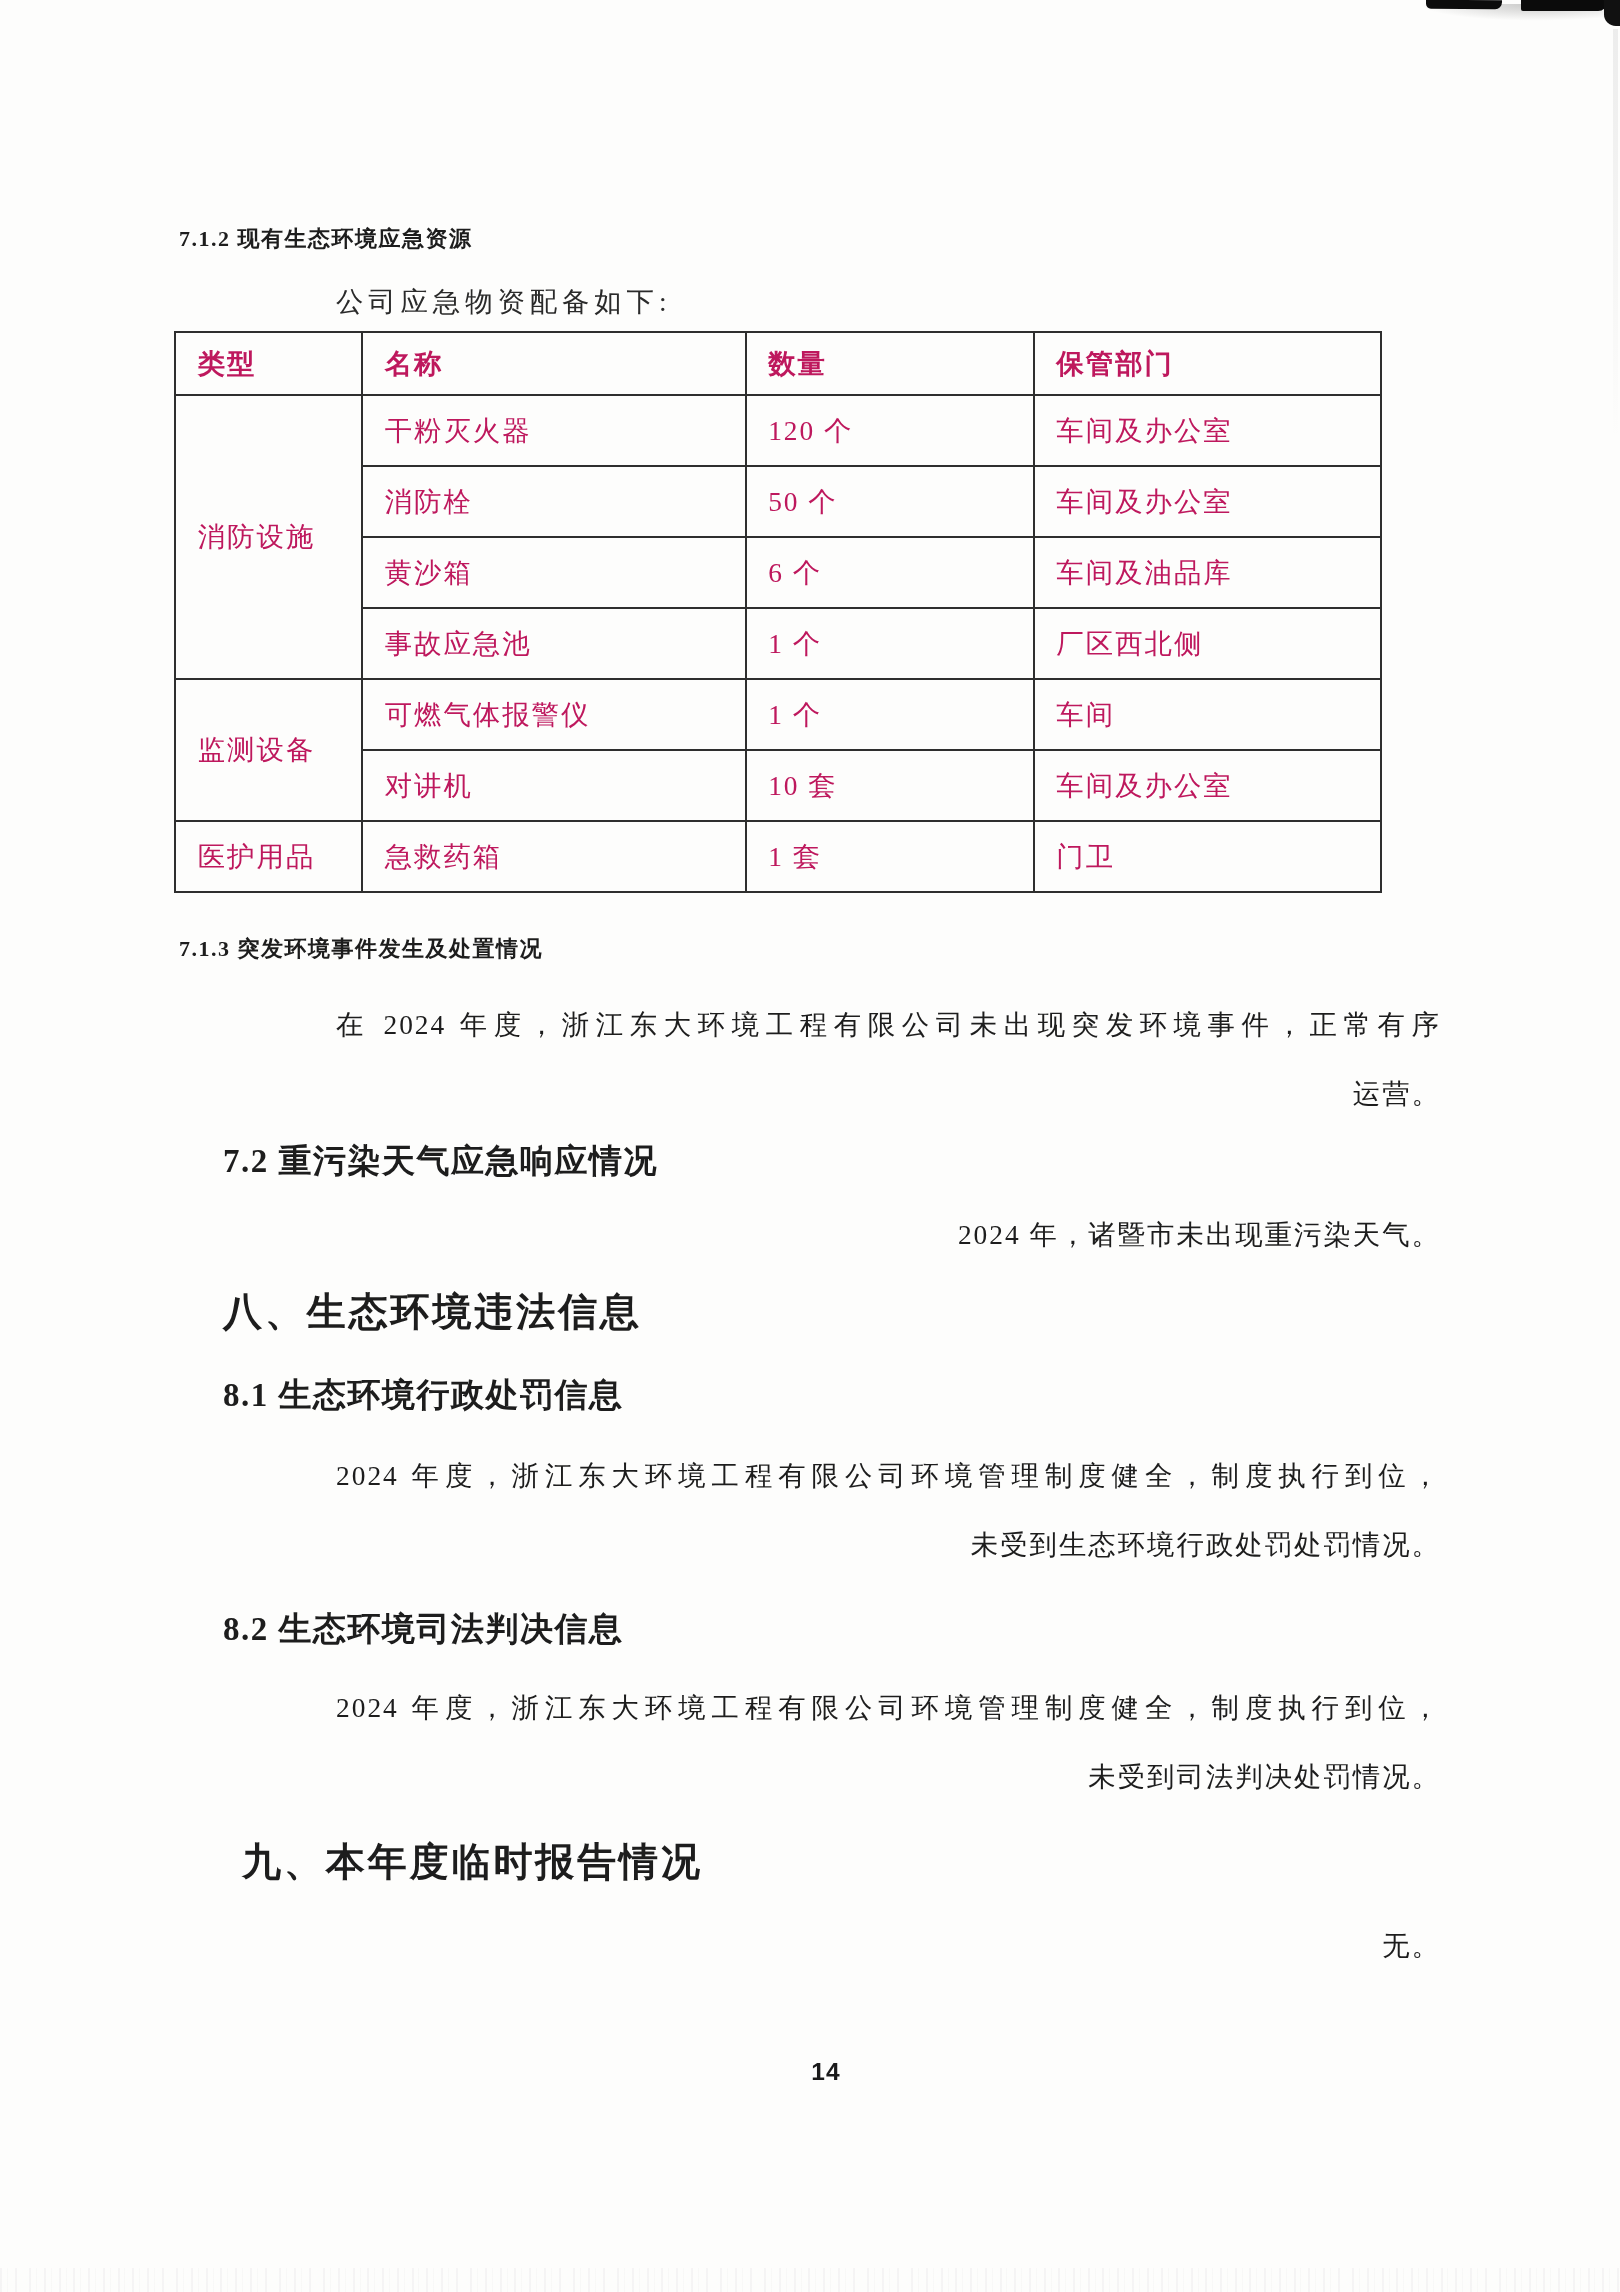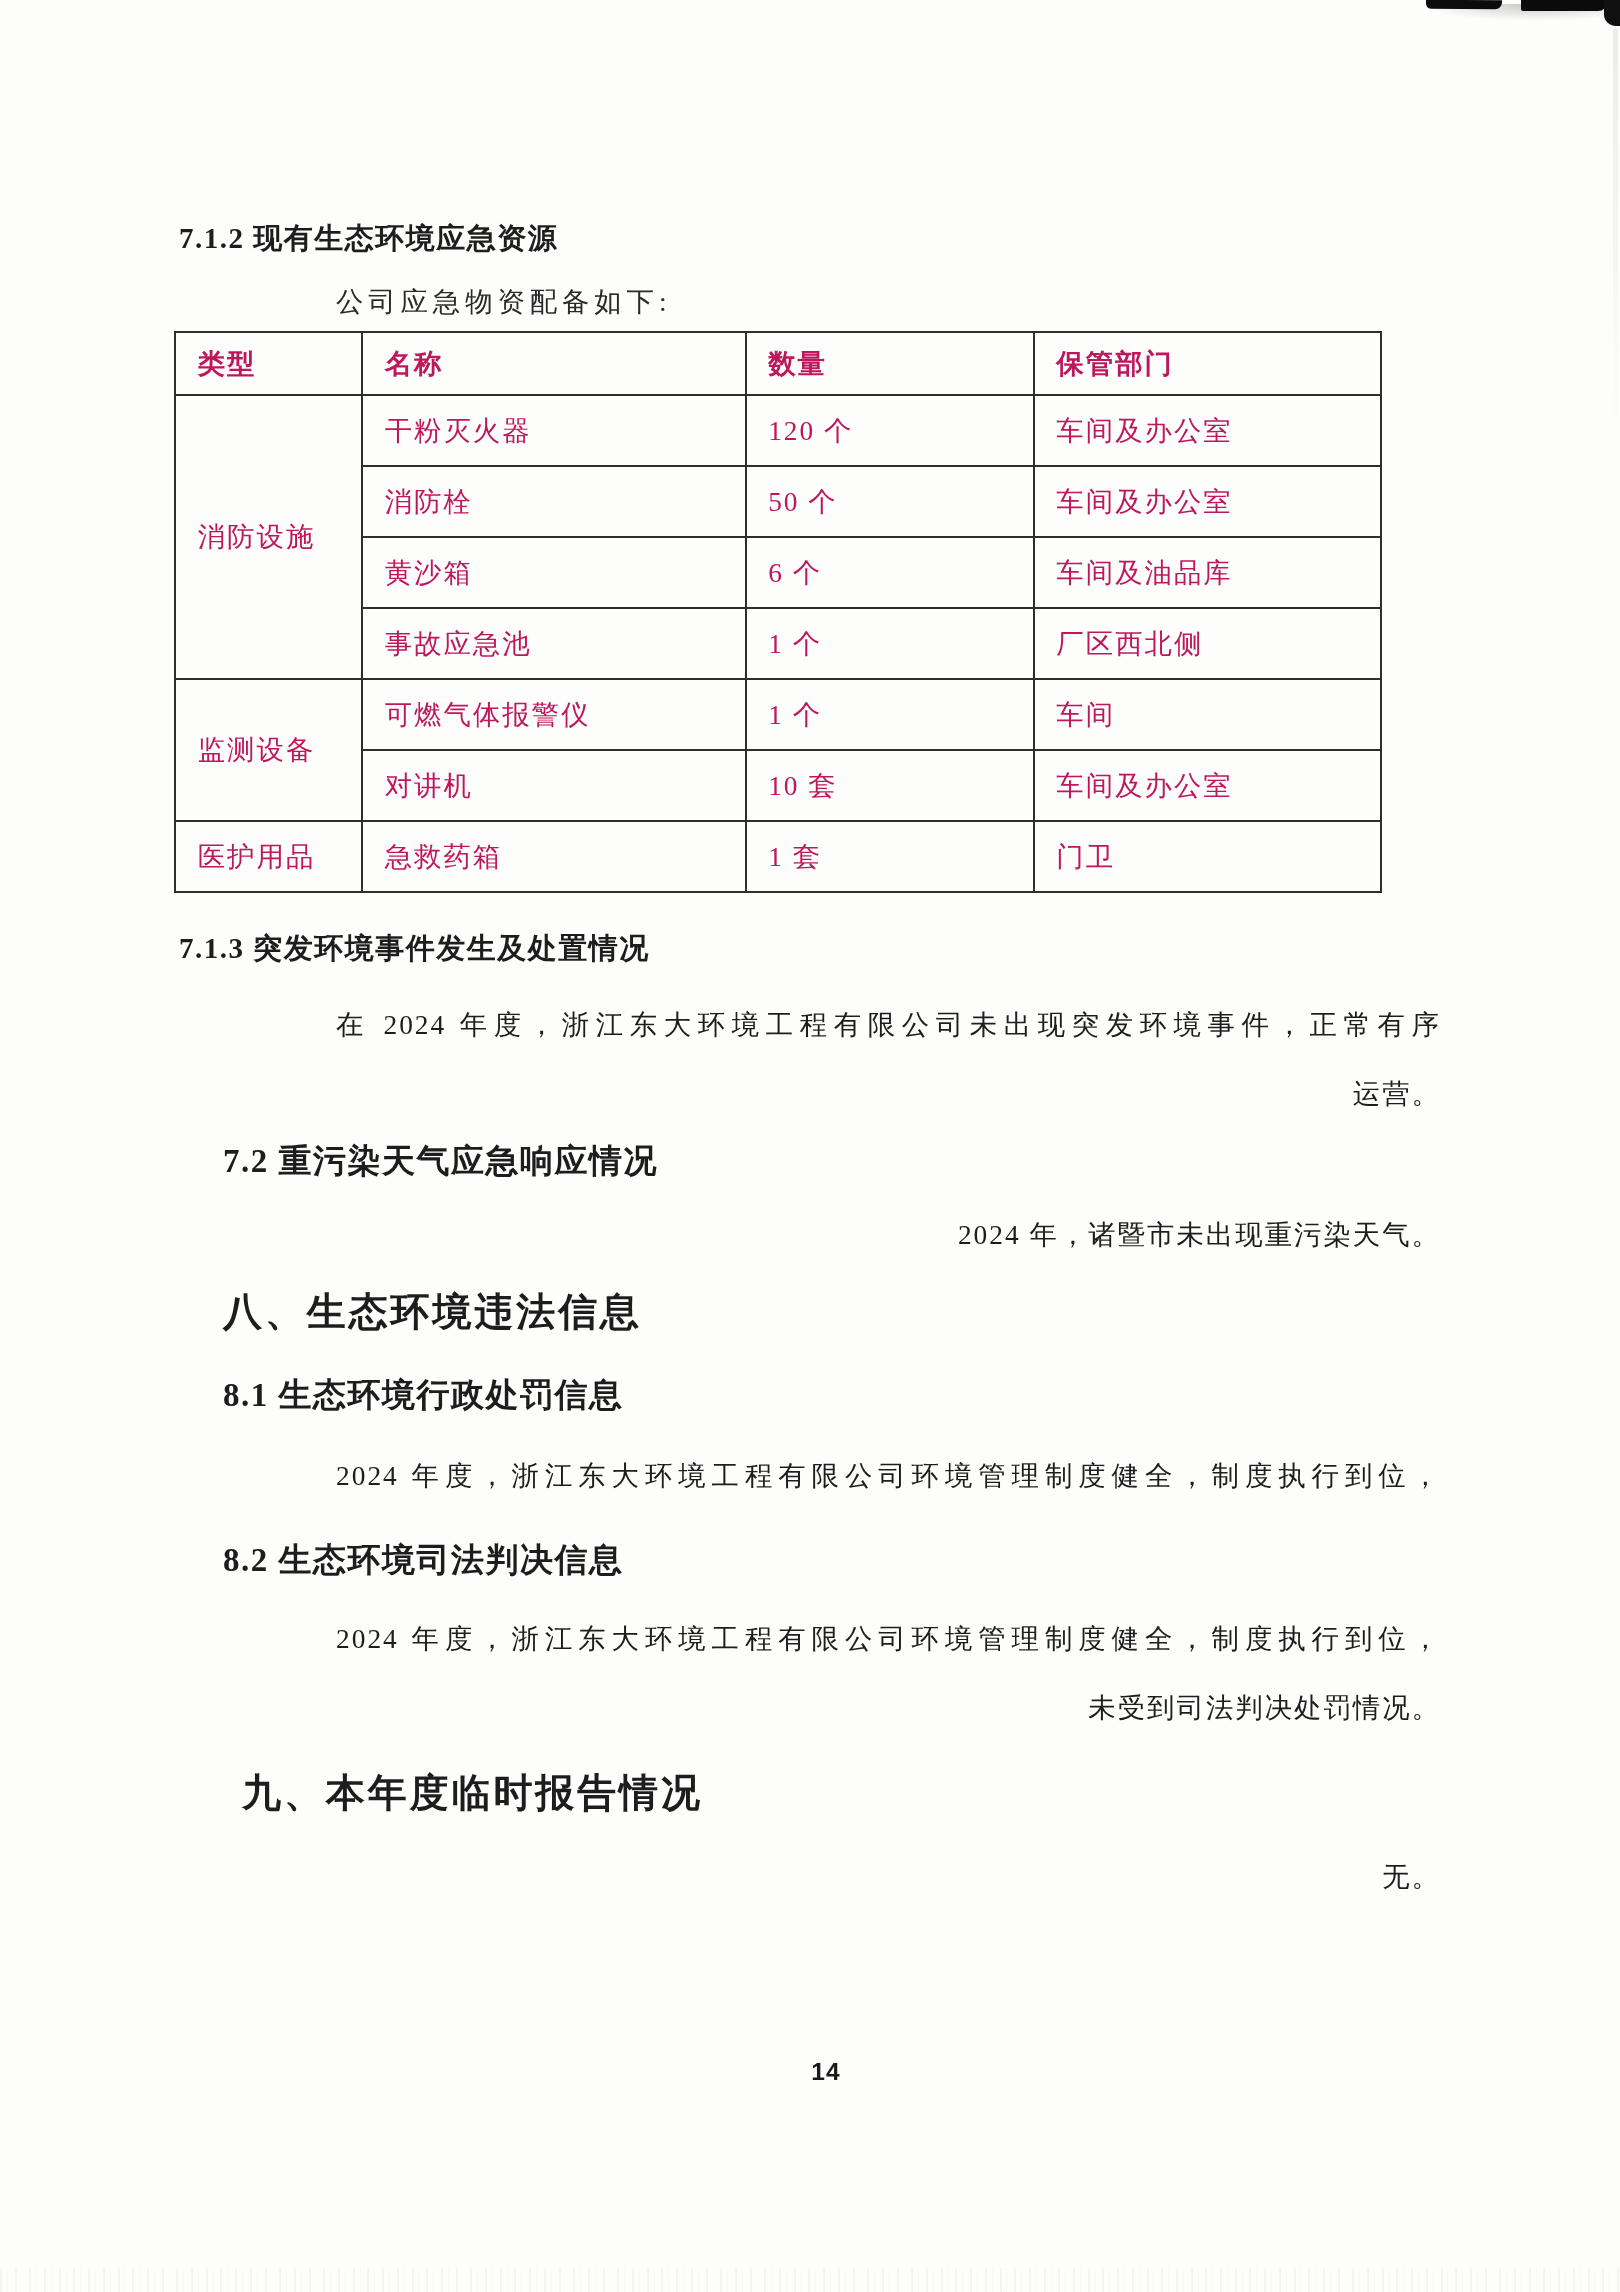--- a/index.html
+++ b/index.html
@@ -17,21 +17,21 @@
   
   .artifact-topright{position:absolute;top:0;right:0;width:221px;height:39px;pointer-events:none;}
   .artifact-topright .seg-a{position:absolute;left:27.4px;top:0;width:76px;height:8.8px;background:#0c0c0c;border-radius:0 0 6.9px 4.9px;transform:rotate(.4deg);}
   .artifact-topright .seg-b{position:absolute;left:122px;top:0;width:86px;height:10.8px;background:#0b0b0b;border-radius:0 0 8.8px 2px;}
   .artifact-topright .seg-c{position:absolute;right:0;top:0;width:15.7px;height:25.5px;background:#111;border-radius:0 0 0 11.8px;}
   .artifact-topright .haze{position:absolute;left:19.6px;top:3.9px;width:196px;height:17.6px;background:radial-gradient(ellipse at 60% 0%,rgba(40,40,40,.25),transparent 70%);}
   .edge-streak{position:absolute;top:29px;right:2px;width:4.9px;height:412px;background:linear-gradient(rgba(90,90,95,.10),rgba(90,90,95,0));pointer-events:none;}
   .bottom-noise{position:absolute;bottom:0;left:0;width:100%;height:25.5px;opacity:.10;pointer-events:none;
     background:repeating-linear-gradient(90deg,rgba(110,95,120,.55) 0 2px,transparent 2px 6.9px,rgba(120,120,120,.35) 6.9px 7.8px,transparent 7.8px 14.7px);}
   
-  .h-sub{font-size:29px;font-weight:700;letter-spacing:1.5px;line-height:41px;}
+  .h-sub{font-size:22px;font-weight:700;letter-spacing:1.5px;line-height:41px;}
   .h-mid{font-size:33px;font-weight:700;letter-spacing:1.5px;line-height:45px;padding-left:44px;}
   .h-big{font-size:39px;font-weight:700;letter-spacing:2.9px;line-height:53px;padding-left:44px;}
   .h-big.indent-more{padding-left:63px;}
   .bodyline{font-size:27.4px;letter-spacing:2px;line-height:69px;height:69px;white-space:nowrap;text-align:right;}
   .bodyline.indent{text-indent:157px;}
   .bodyline.stretch{white-space:normal;text-align:justify;text-align-last:justify;}
   .intro-line{font-size:27.4px;letter-spacing:4.9px;line-height:39px;text-indent:157px;color:#2a2a2a;}
   
   .m-h712{margin-top:218px;}
   .m-intro{margin-top:23.5px;}
@@ -147,20 +147,21 @@
   <div class="bodyline indent stretch m-p713">在 2024 年度，浙江东大环境工程有限公司未出现突发环境事件，正常有序</div>
   <div class="bodyline">运营。</div>
 
   <div class="h-mid m-h72">7.2 重污染天气应急响应情况</div>
   <div class="bodyline indent m-p72">2024 年，诸暨市未出现重污染天气。</div>
 
   <div class="h-big m-h8">八、生态环境违法信息</div>
 
   <div class="h-mid m-h81">8.1 生态环境行政处罚信息</div>
   <div class="bodyline indent stretch m-p81">2024 年度，浙江东大环境工程有限公司环境管理制度健全，制度执行到位，</div>
+  <div class="bodyline">未受到生态环境行政处罚处罚情况。</div>
 
   <div class="h-mid m-h82">8.2 生态环境司法判决信息</div>
   <div class="bodyline indent stretch m-p82">2024 年度，浙江东大环境工程有限公司环境管理制度健全，制度执行到位，</div>
   <div class="bodyline">未受到司法判决处罚情况。</div>
 
   <div class="h-big indent-more m-h9">九、本年度临时报告情况</div>
   <div class="bodyline indent m-p9">无。</div>
 
   <div class="page-number">14</div>
 

